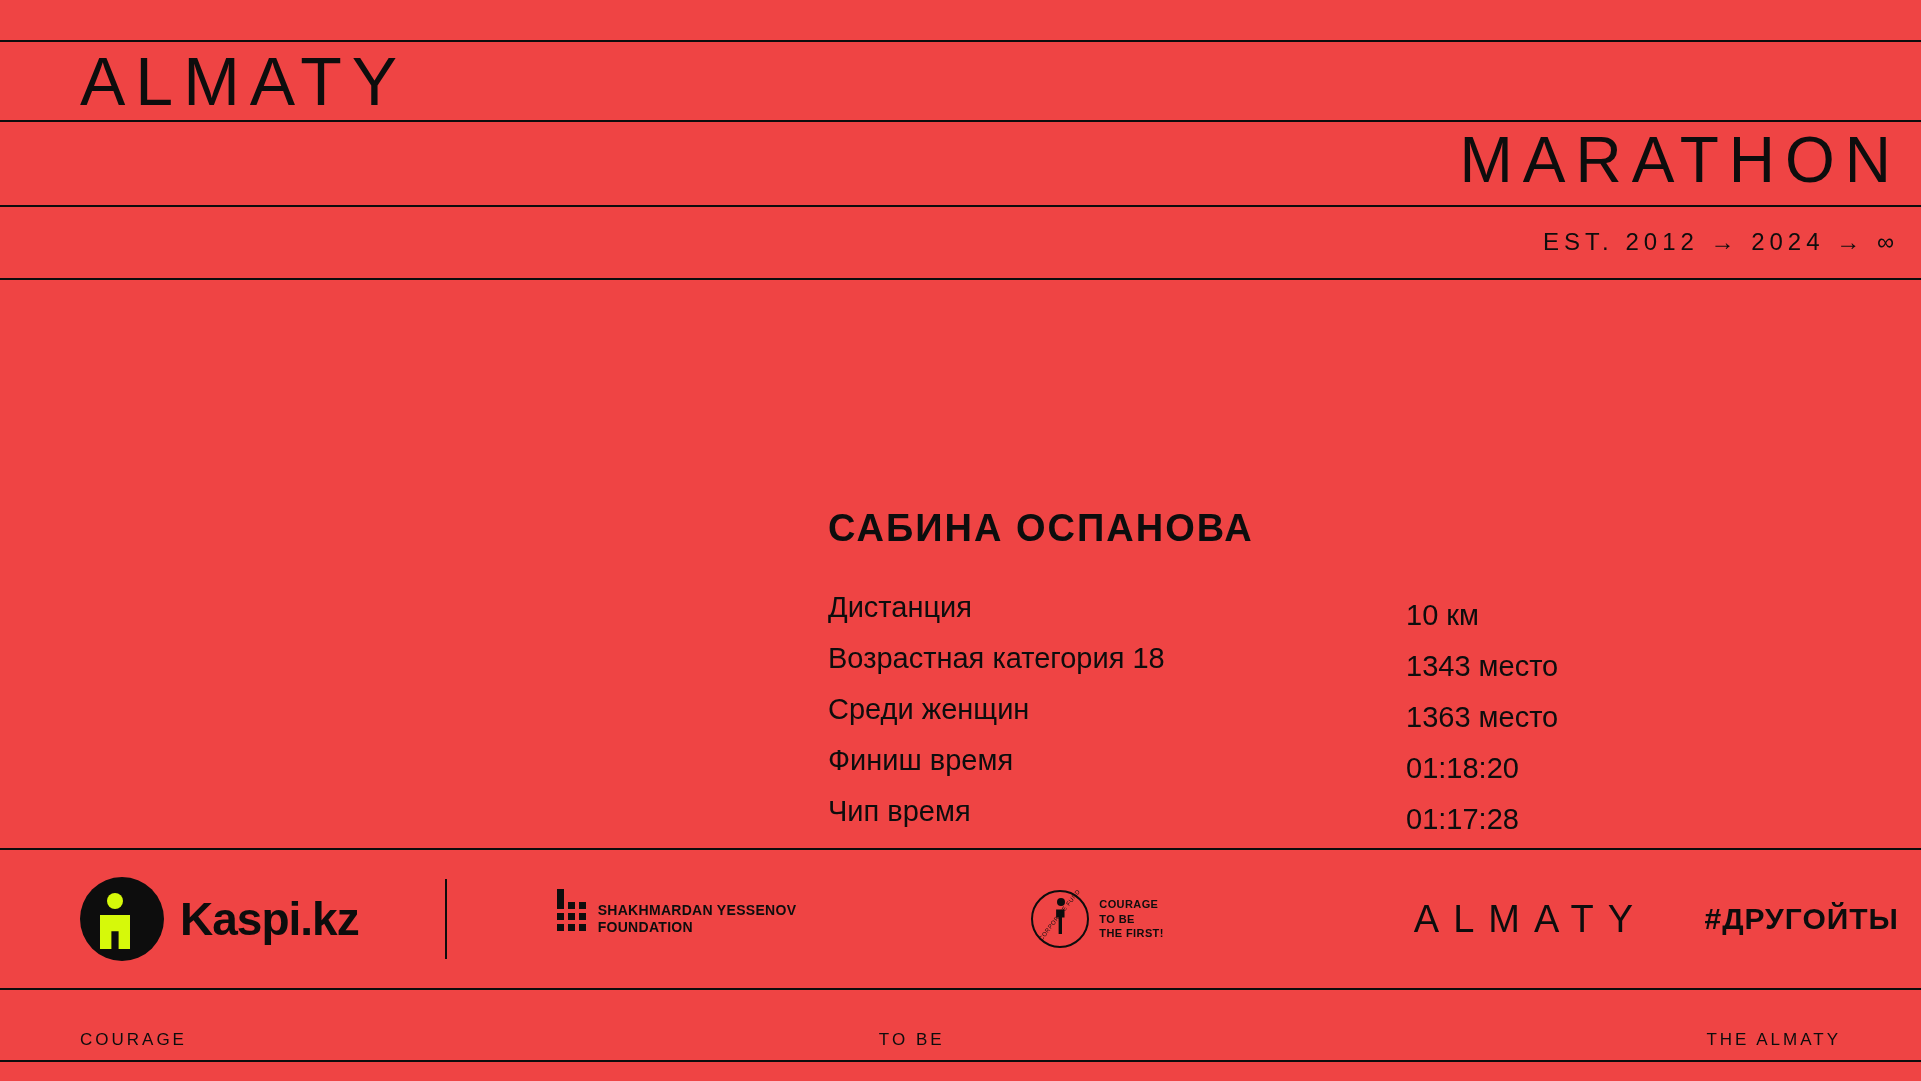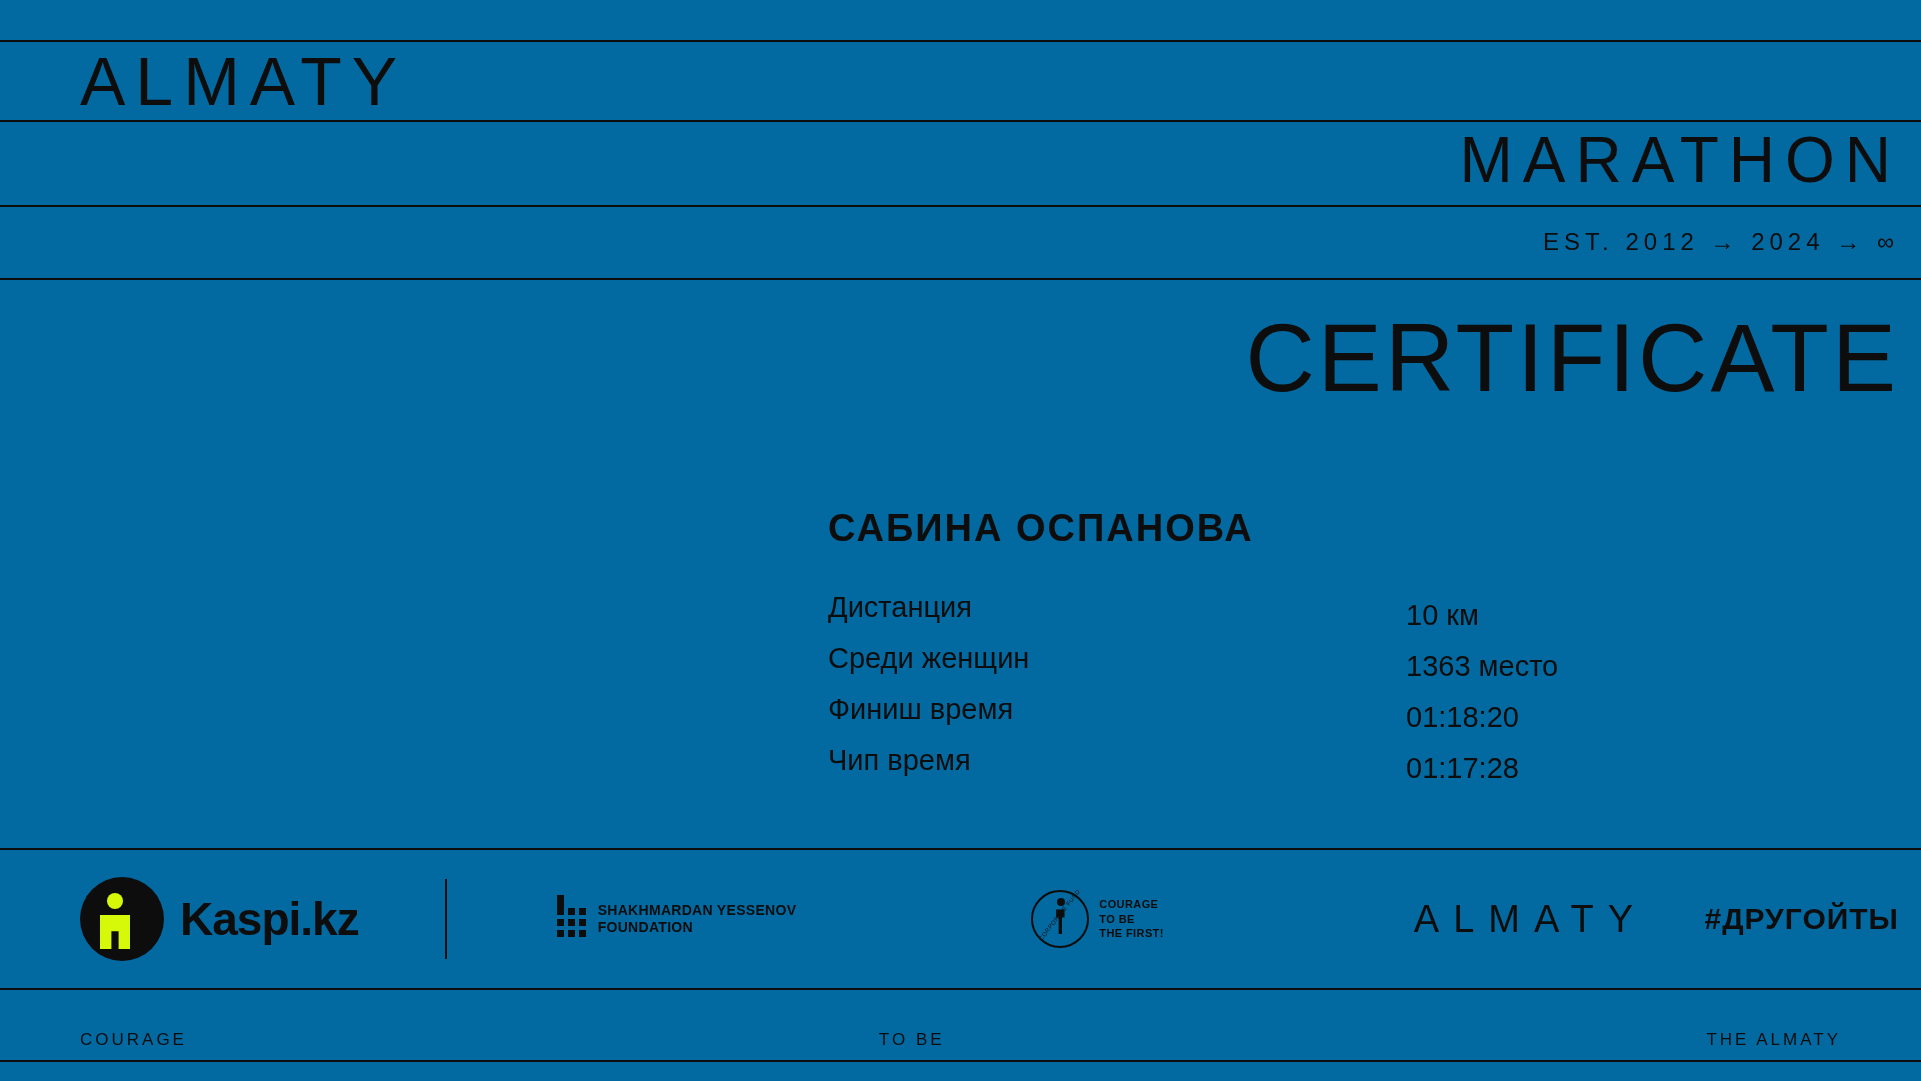--- a/index.html
+++ b/index.html
@@ -7,21 +7,21 @@
     padding: 0;
     background: #ffffff;
   }
   body {
     font-family: "Liberation Sans", sans-serif;
   }
   .certificate {
     position: relative;
     width: 1921px;
     height: 1081px;
-    background: #0369a1;
+    background: #ef4444;
     overflow: hidden;
     box-sizing: border-box;
   }
 
   
   .rule {
     position: absolute;
     left: 0;
     width: 100%;
     height: 2px;
@@ -177,21 +177,21 @@
   .divider-v {
     width: 2px;
     height: 80px;
     background: #0d0d0d;
     margin-left: 66px;
   }
 
   .sponsor-yessenov {
     margin-left: 90px;
     display: flex;
-    align-items: flex-end;
+    align-items: flex-start;
     gap: 12px;
   }
   .yess-bars {
     display: grid;
     grid-template-columns: repeat(3, 7px);
     grid-auto-rows: 7px;
     gap: 4px;
     align-items: end;
   }
   .yess-bars i { display: block; width: 7px; height: 7px; background: #0d0d0d; }
@@ -301,28 +301,31 @@
   <div class="rule r3"></div>
   <div class="rule r4"></div>
   <div class="rule r5"></div>
   <div class="rule r6"></div>
   <div class="rule r7"></div>
 
   <div class="brand-almaty">ALMATY</div>
   <div class="brand-marathon">MARATHON</div>
   <div class="est-line">EST. 2012 → 2024 → ∞</div>
 
-  <div class="cert-title">CERTIFICATE</div>
 
   <div class="athlete-name">САБИНА ОСПАНОВА</div>
 
   <div class="results">
     <div class="result-row">
       <div class="result-label">Дистанция</div>
       <div class="result-value">10 км</div>
+    </div>
+    <div class="result-row">
+      <div class="result-label">Возрастная категория 18</div>
+      <div class="result-value">1343 место</div>
     </div>
     <div class="result-row">
       <div class="result-label">Среди женщин</div>
       <div class="result-value">1363 место</div>
     </div>
     <div class="result-row">
       <div class="result-label">Финиш время</div>
       <div class="result-value">01:18:20</div>
     </div>
     <div class="result-row">

